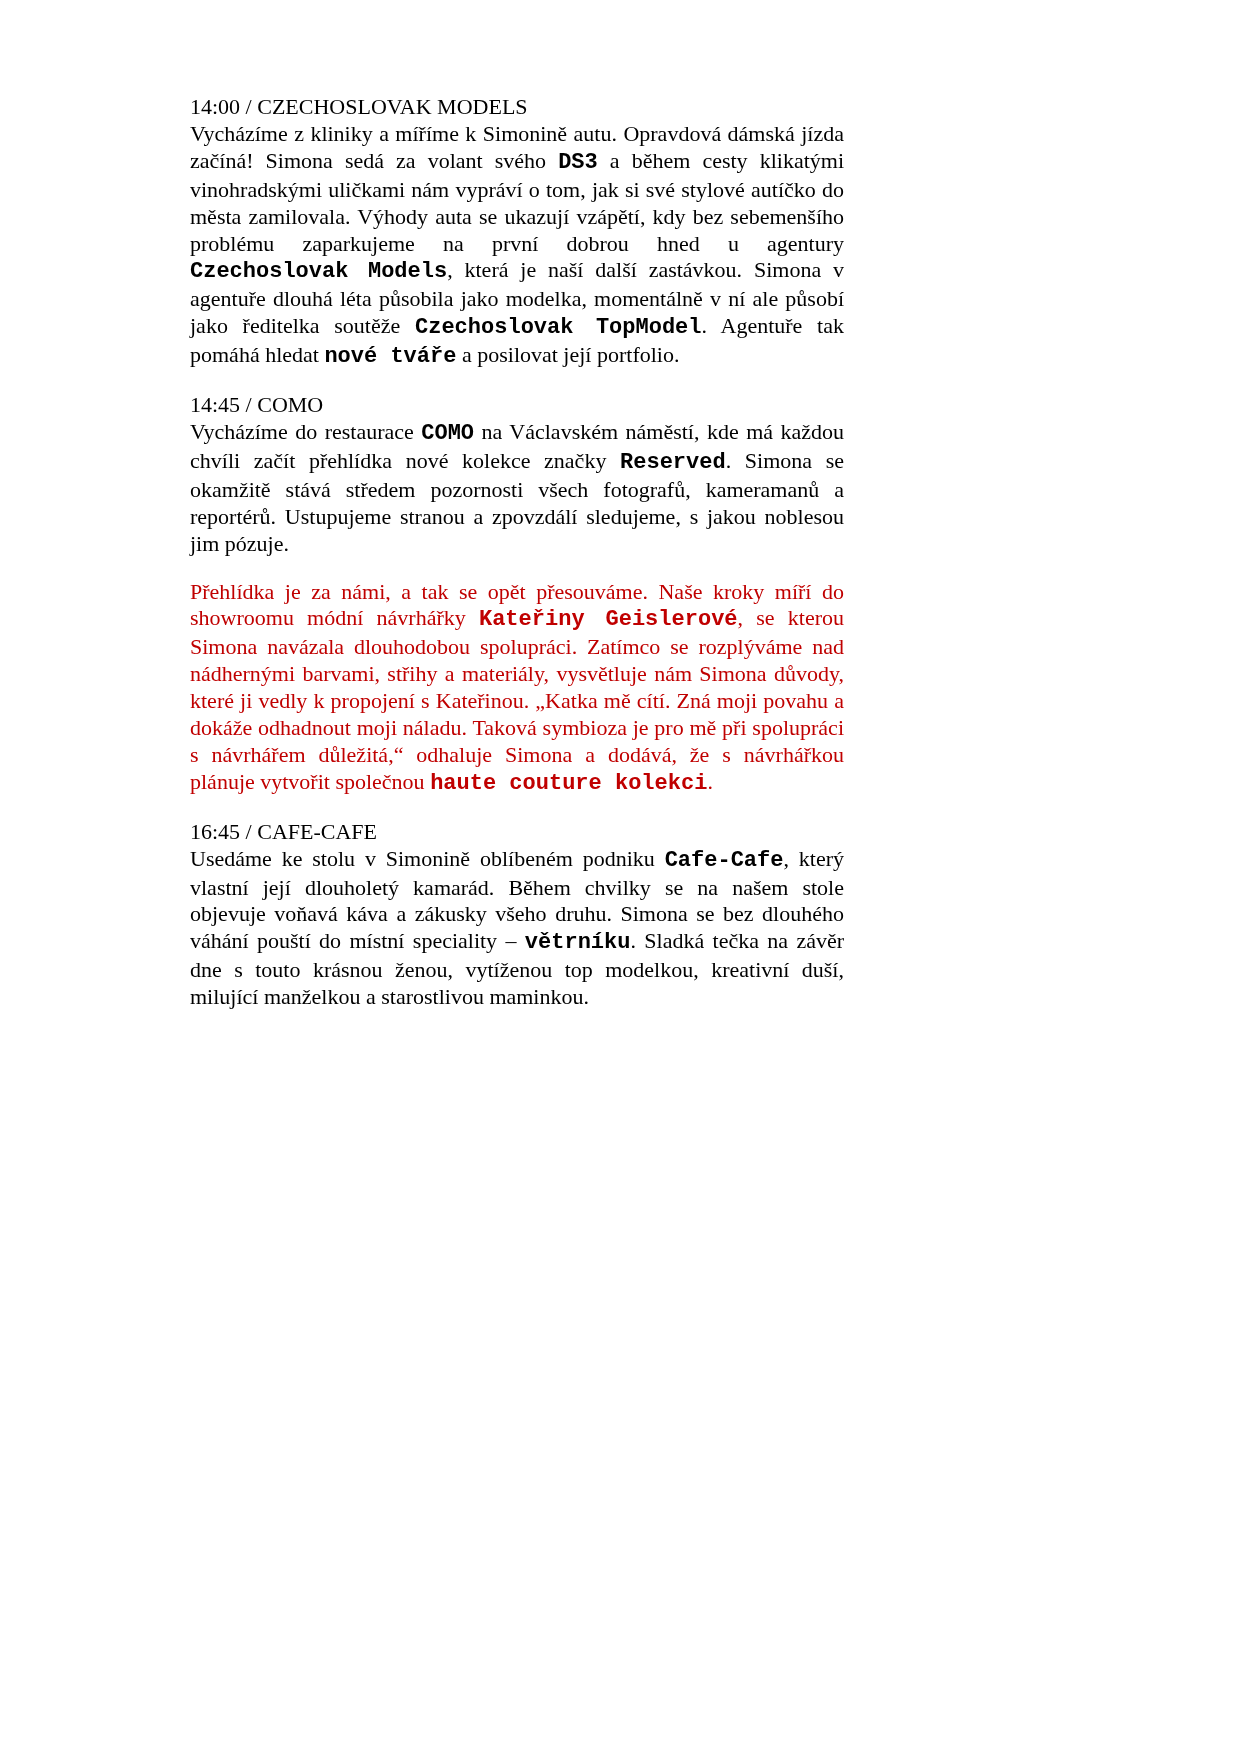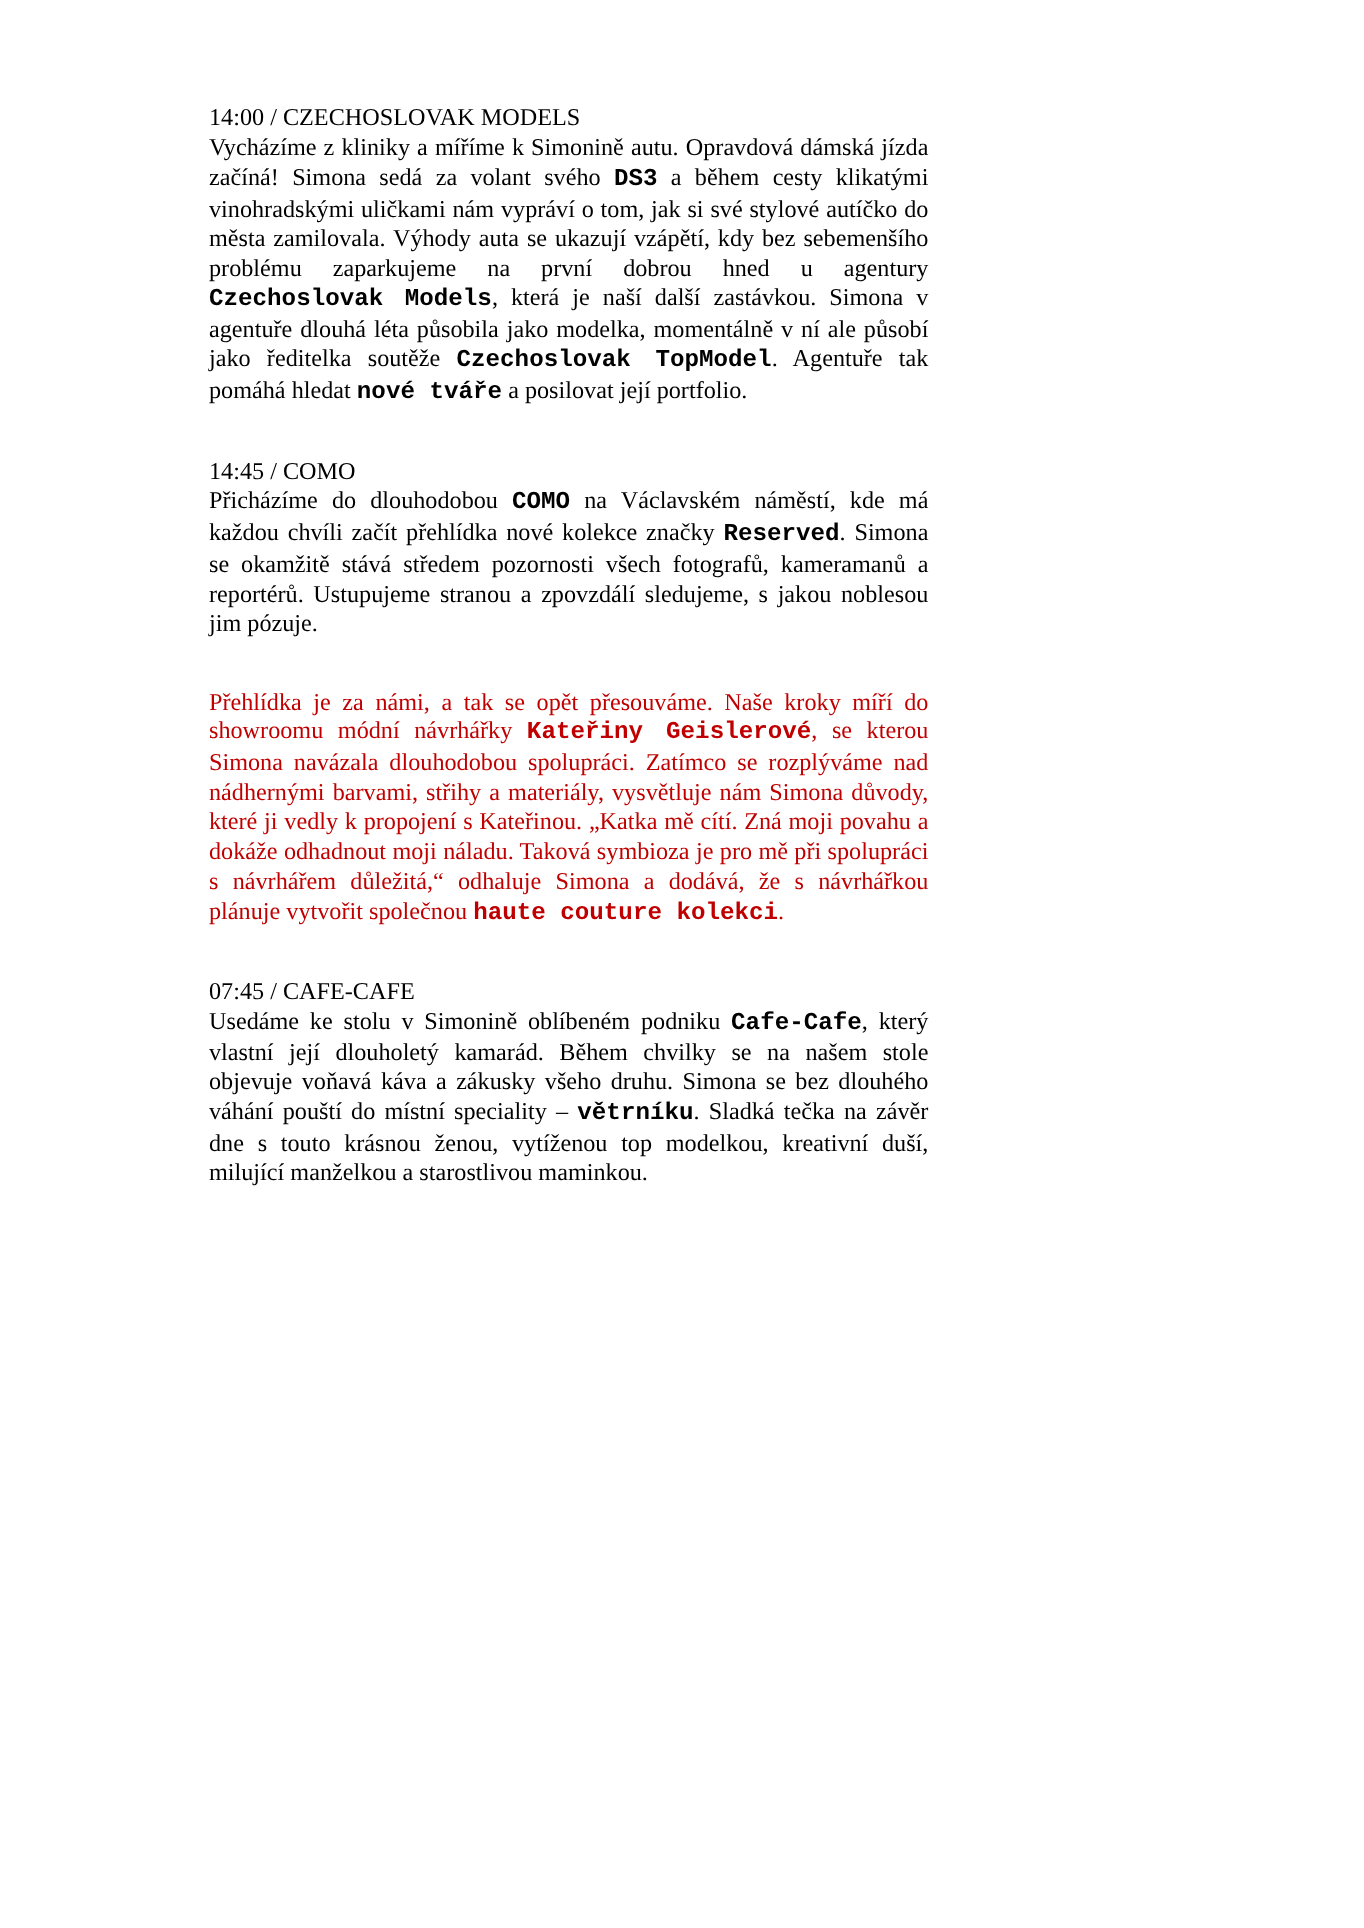--- a/index.html
+++ b/index.html
@@ -15,21 +15,21 @@
     height: 1753px;
     background: #ffffff;
     padding: 94px 184px 0 190px;
     font-family: "Liberation Serif", serif;
     font-size: 22px;
     line-height: 26.9px;
     color: #000000;
     overflow: hidden;
   }
   .doc-section { margin: 0; }
-  .doc-section + .doc-section { margin-top: 44px; }
+  .doc-section + .doc-section { margin-top: 21px; }
   .doc-section h2 {
     margin: 0;
     padding: 0;
     font-size: inherit;
     font-weight: normal;
     line-height: inherit;
     text-align: left;
     white-space: nowrap;
   }
   .doc-section p {
@@ -45,23 +45,23 @@
 <body>
 
 <div class="page" style="--accent-red: #c00000;">
   <div id="sections-root">
       <section class="doc-section">
         <h2>14:00 / CZECHOSLOVAK MODELS</h2>
         <p><span>Vycházíme z kliniky a míříme k Simonině autu. Opravdová dámská jízda začíná! Simona sedá za volant svého </span><b>DS3</b><span> a během cesty klikatými vinohradskými uličkami nám vypráví o tom, jak si své stylové autíčko do města zamilovala. Výhody auta se ukazují vzápětí, kdy bez sebemenšího problému zaparkujeme na první dobrou hned u agentury </span><b>Czechoslovak Models</b><span>, která je naší další zastávkou. Simona v agentuře dlouhá léta působila jako modelka, momentálně v ní ale působí jako ředitelka soutěže </span><b>Czechoslovak TopModel</b><span>. Agentuře tak pomáhá hledat </span><b>nové tváře</b><span> a posilovat její portfolio.</span></p>
       </section>
       <section class="doc-section">
         <h2>14:45 / COMO</h2>
-        <p><span>Přicházíme do dlouhodobou </span><b>COMO</b><span> na Václavském náměstí, kde má každou chvíli začít přehlídka nové kolekce značky </span><b>Reserved</b><span>. Simona se okamžitě stává středem pozornosti všech fotografů, kameramanů a reportérů. Ustupujeme stranou a zpovzdálí sledujeme, s jakou noblesou jim pózuje.</span></p>
+        <p><span>Vycházíme do restaurace </span><b>COMO</b><span> na Václavském náměstí, kde má každou chvíli začít přehlídka nové kolekce značky </span><b>Reserved</b><span>. Simona se okamžitě stává středem pozornosti všech fotografů, kameramanů a reportérů. Ustupujeme stranou a zpovzdálí sledujeme, s jakou noblesou jim pózuje.</span></p>
       </section>
       <section class="doc-section red">
         <p><span>Přehlídka je za námi, a tak se opět přesouváme. Naše kroky míří do showroomu módní návrhářky </span><b>Kateřiny Geislerové</b><span>, se kterou Simona navázala dlouhodobou spolupráci. Zatímco se rozplýváme nad nádhernými barvami, střihy a materiály, vysvětluje nám Simona důvody, které ji vedly k propojení s Kateřinou. „Katka mě cítí. Zná moji povahu a dokáže odhadnout moji náladu. Taková symbioza je pro mě při spolupráci s návrhářem důležitá,“ odhaluje Simona a dodává, že s návrhářkou plánuje vytvořit společnou </span><b>haute couture kolekci</b><span>.</span></p>
       </section>
       <section class="doc-section">
-        <h2>07:45 / CAFE-CAFE</h2>
+        <h2>16:45 / CAFE-CAFE</h2>
         <p><span>Usedáme ke stolu v Simonině oblíbeném podniku </span><b>Cafe-Cafe</b><span>, který vlastní její dlouholetý kamarád. Během chvilky se na našem stole objevuje voňavá káva a zákusky všeho druhu. Simona se bez dlouhého váhání pouští do místní speciality – </span><b>větrníku</b><span>. Sladká tečka na závěr dne s touto krásnou ženou, vytíženou top modelkou, kreativní duší, milující manželkou a starostlivou maminkou.</span></p>
       </section>
     </div>
 </div>
 
 </body></html>

